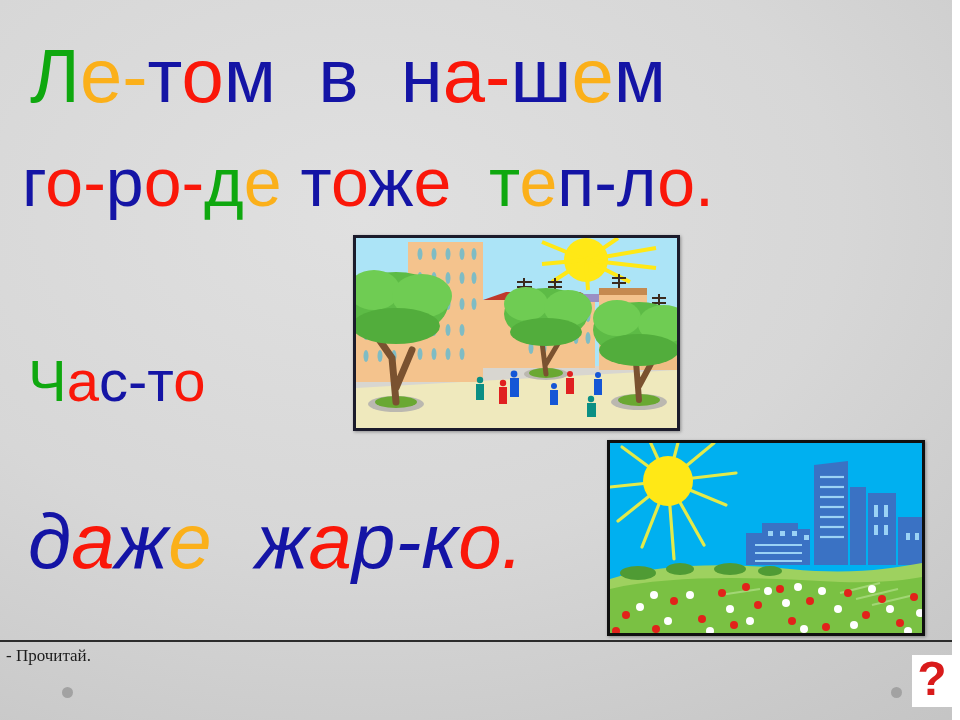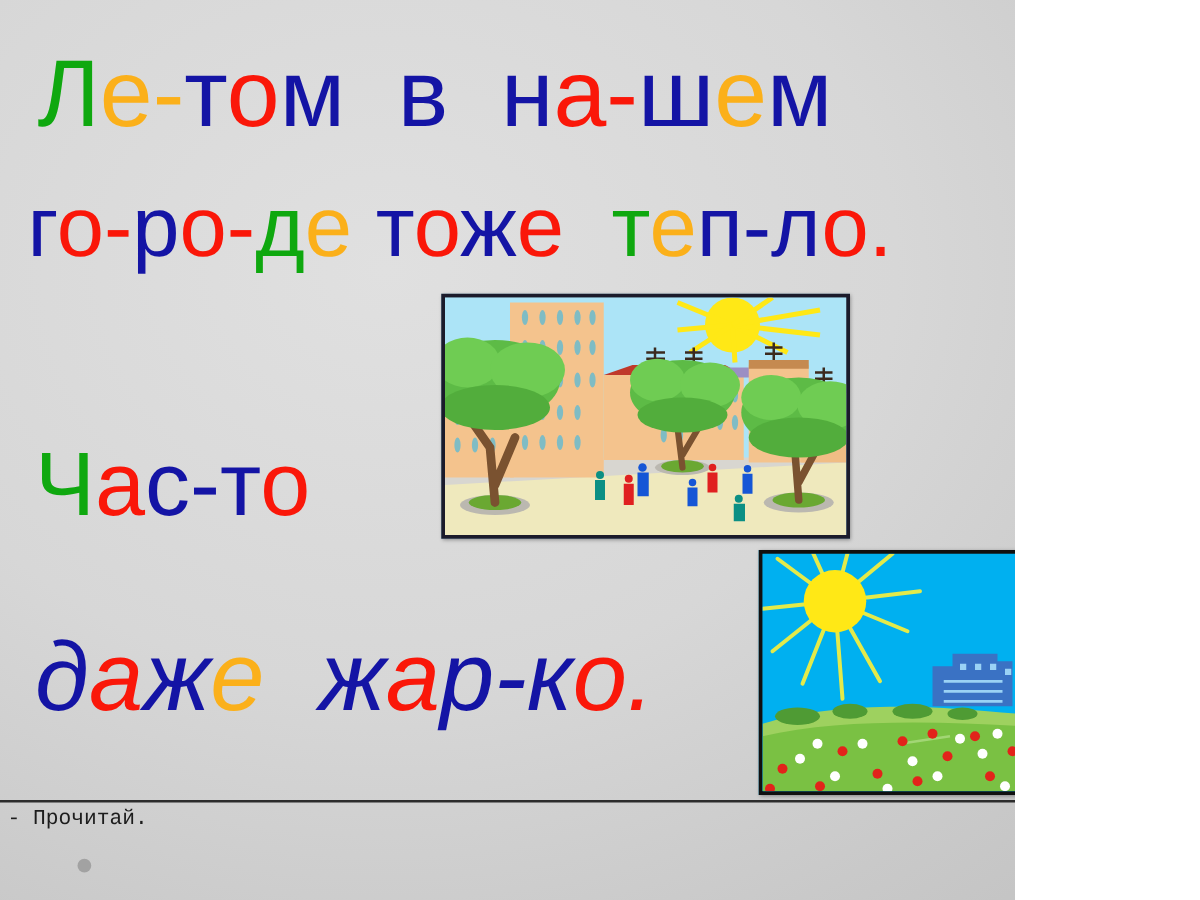--- a/index.html
+++ b/index.html
@@ -2,21 +2,21 @@
 <html><head>
 <meta charset="utf-8">
 <style>
   html, body {
     margin: 0;
     padding: 0;
     background: #ffffff;
   }
   #slide {
     position: relative;
-    width: 812px;
+    width: 952px;
     height: 720px;
     overflow: hidden;
     font-family: "Liberation Sans", sans-serif;
     background:
       radial-gradient(ellipse 120% 110% at 38% 30%, #e0e0e0 0%, #d7d7d7 42%, #c9c9c9 72%, #bdbdbd 100%);
   }
 
   
   .text-layer {
     position: absolute;
@@ -30,21 +30,21 @@
     position: absolute;
     white-space: pre;
     font-family: "Liberation Sans", sans-serif;
     font-weight: 400;
     letter-spacing: 0px;
     line-height: 1;
     pointer-events: auto;
   }
   .line1 { left: 30px;  top: 38px;  font-size: 76px; }
   .line2 { left: 22px;  top: 148px; font-size: 68px; }
-  .line3 { left: 28px;  top: 352px; font-size: 72px; }
+  .line3 { left: 28px;  top: 352px; font-size: 58px; }
   .line4 { left: 28px;  top: 502px; font-size: 78px; font-style: italic; }
 
   .c-green  { color: #0fa80f; }
   .c-orange { color: #fbb01a; }
   .c-red    { color: #fa1709; }
   .c-blue   { color: #1414a5; }
 
   
   #pic-city-street {
     position: absolute;
@@ -83,21 +83,21 @@
     height: 0;
     border-top: 2px solid #2c2c2c;
     z-index: 10;
   }
   #footer-note {
     position: absolute;
     left: 6px;
     top: 646px;
     font-size: 17px;
     color: #1d1d1d;
-    font-family: Liberation Mono, monospace;
+    font-family: Liberation Serif, serif;
     z-index: 10;
     white-space: pre;
   }
   .dot {
     position: absolute;
     width: 11px;
     height: 11px;
     border-radius: 50%;
     background: #a2a2a2;
     z-index: 10;

